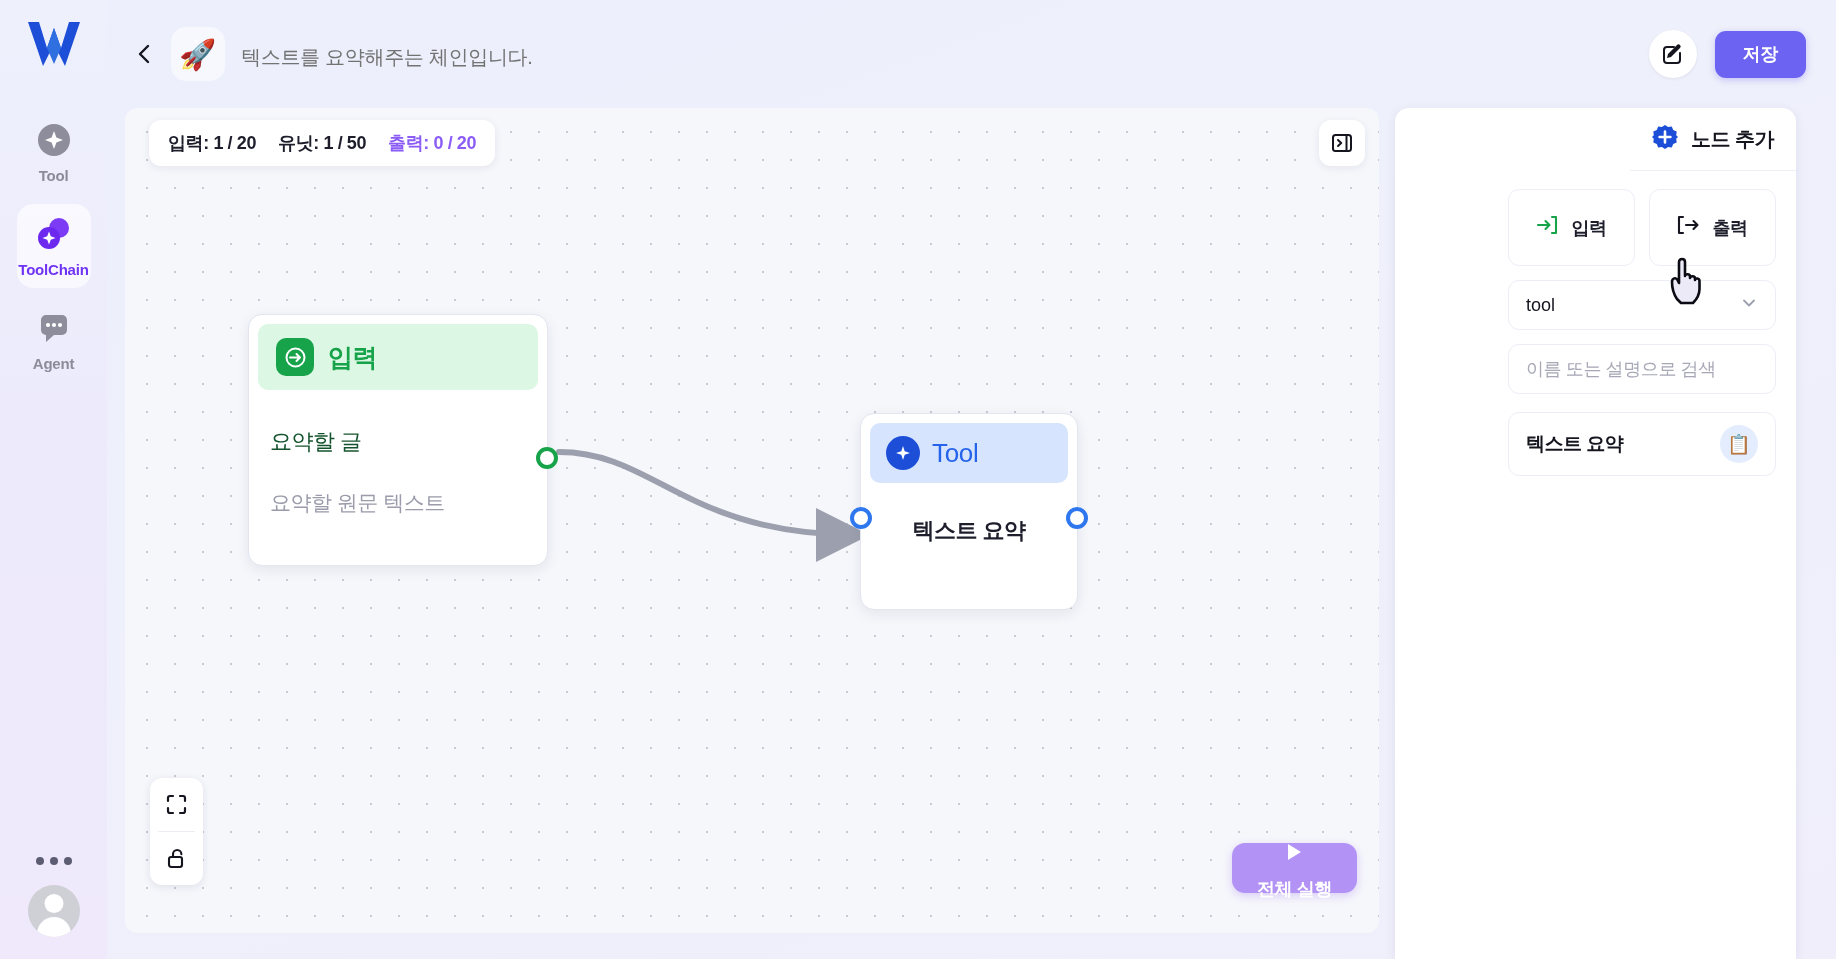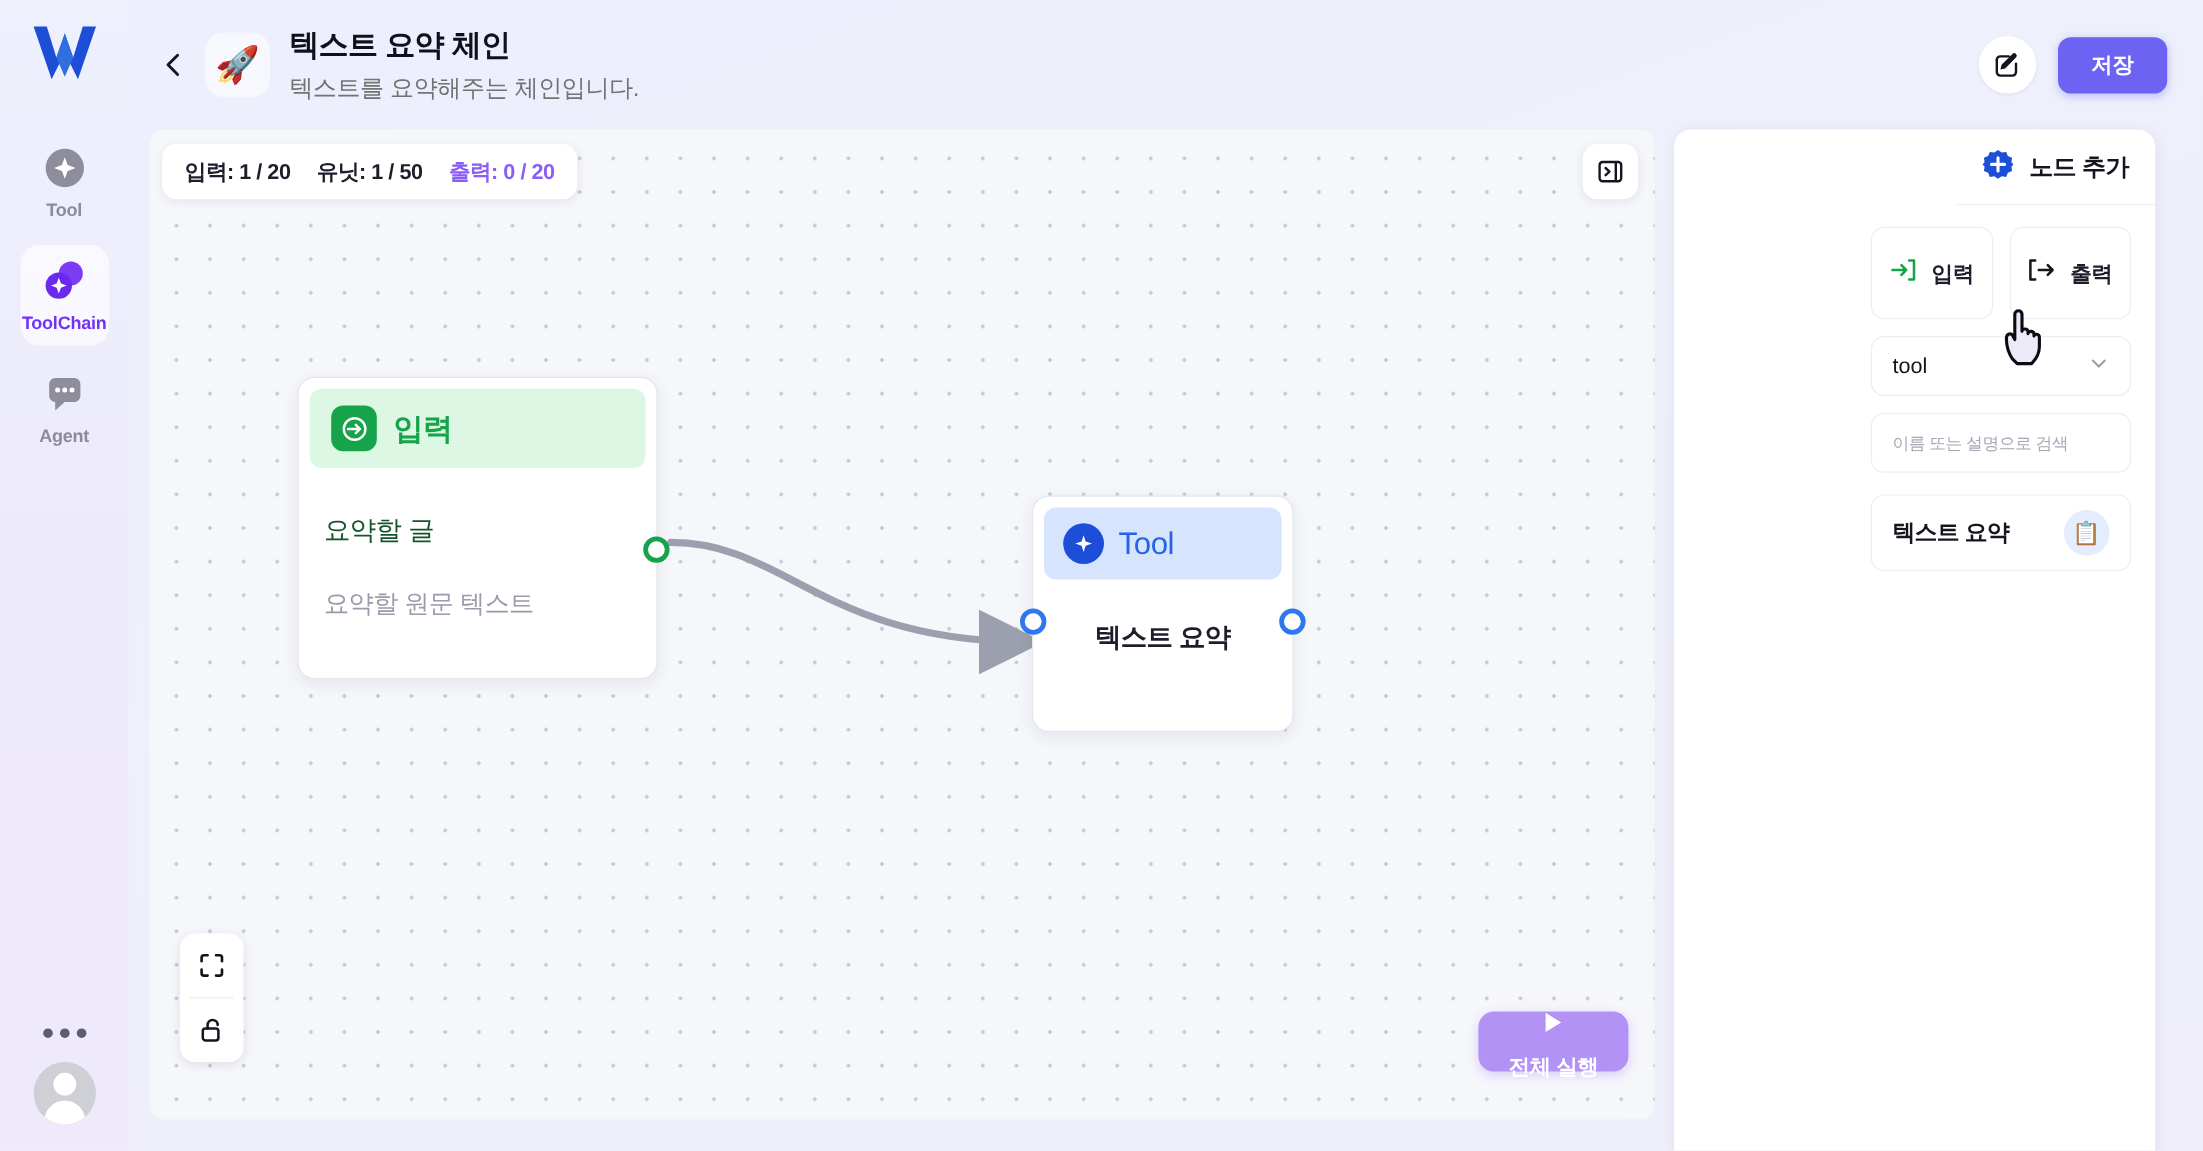--- a/index.html
+++ b/index.html
@@ -90,21 +90,21 @@
   .canvas {
     position: absolute; inset: 0 0 26px 0;
     background-color: #f6f7fb;
     background-image: radial-gradient(circle, #c9cad6 1.3px, transparent 1.4px);
     background-size: 28px 28px;
     background-position: 8px 10px;
     border-radius: 12px;
     overflow: hidden;
   }
   .stats-pill {
-    position: absolute; left: 10px; top: 12px; z-index: 5;
+    position: absolute; left: 24px; top: 12px; z-index: 5;
     background: #fff; border-radius: 12px; padding: 11px 19px;
     display: flex; gap: 22px; align-items: center;
     box-shadow: 0 2px 8px rgba(30,30,70,0.08);
     font-size: 18px; font-weight: 700; color: #1d1d2b; letter-spacing: -0.4px;
     white-space: nowrap;
   }
   .stats-pill .danger { color: #8b5cf6; }
 
   .collapse-btn {
     position: absolute; right: 14px; top: 12px; z-index: 5;
@@ -204,21 +204,21 @@
     height: 50px; border-radius: 11px; border: 1px solid #eceef5; background: #fff;
     display: flex; align-items: center; justify-content: space-between;
     padding: 0 17px; cursor: pointer;
     font-size: 18px; color: #14141f;
   }
   .search-box {
     height: 50px; border-radius: 11px; border: 1px solid #eceef5; background: #fff;
     display: flex; align-items: center; padding: 0 17px;
   }
   .search-box input {
-    border: none; outline: none; width: 100%; font-size: 14px; color: #14141f;
+    border: none; outline: none; width: 100%; font-size: 18px; color: #14141f;
     font-family: inherit; letter-spacing: -0.4px; background: transparent;
   }
   .search-box input::placeholder { color: #a7a7b6; }
   .tool-card {
     height: 64px; border-radius: 11px; border: 1px solid #eceef5; background: #fff;
     display: flex; align-items: center; justify-content: space-between;
     padding: 0 17px; cursor: pointer; margin-top: 4px;
   }
   .tool-card-name { font-size: 19px; font-weight: 700; color: #15151f; letter-spacing: -0.5px; }
   .tool-card-ico {
@@ -287,21 +287,20 @@
 <div class="shell">
 
   <div class="topbar">
     <button class="back-btn">
       <svg width="22" height="22" viewBox="0 0 22 22">
           <path d="M14 3 L6 11 L14 19" stroke="#15151f" stroke-width="2.4" fill="none" stroke-linecap="round" stroke-linejoin="round"></path>
         </svg>
     </button>
     <div class="chain-emoji">🚀</div>
     <div>
-      <div class="chain-title">텍스트 요약 체인</div>
       <div class="chain-sub">텍스트를 요약해주는 체인입니다.</div>
     </div>
     <div class="topbar-spacer"></div>
     <button class="icon-btn-round">
       <svg width="25" height="25" viewBox="0 0 25 25">
         <path d="M4 8 a3 3 0 0 1 3-3 h7" stroke="#15151f" stroke-width="2" fill="none" stroke-linecap="round"></path>
         <path d="M4 8 v10 a3 3 0 0 0 3 3 h10 a3 3 0 0 0 3-3 v-7" stroke="#15151f" stroke-width="2" fill="none" stroke-linecap="round"></path>
         <path d="M11 15 l9-9 a2.1 2.1 0 0 0 -3 -3 l-9 9 l-1 4 Z" fill="#15151f"></path>
       </svg>
     </button>

